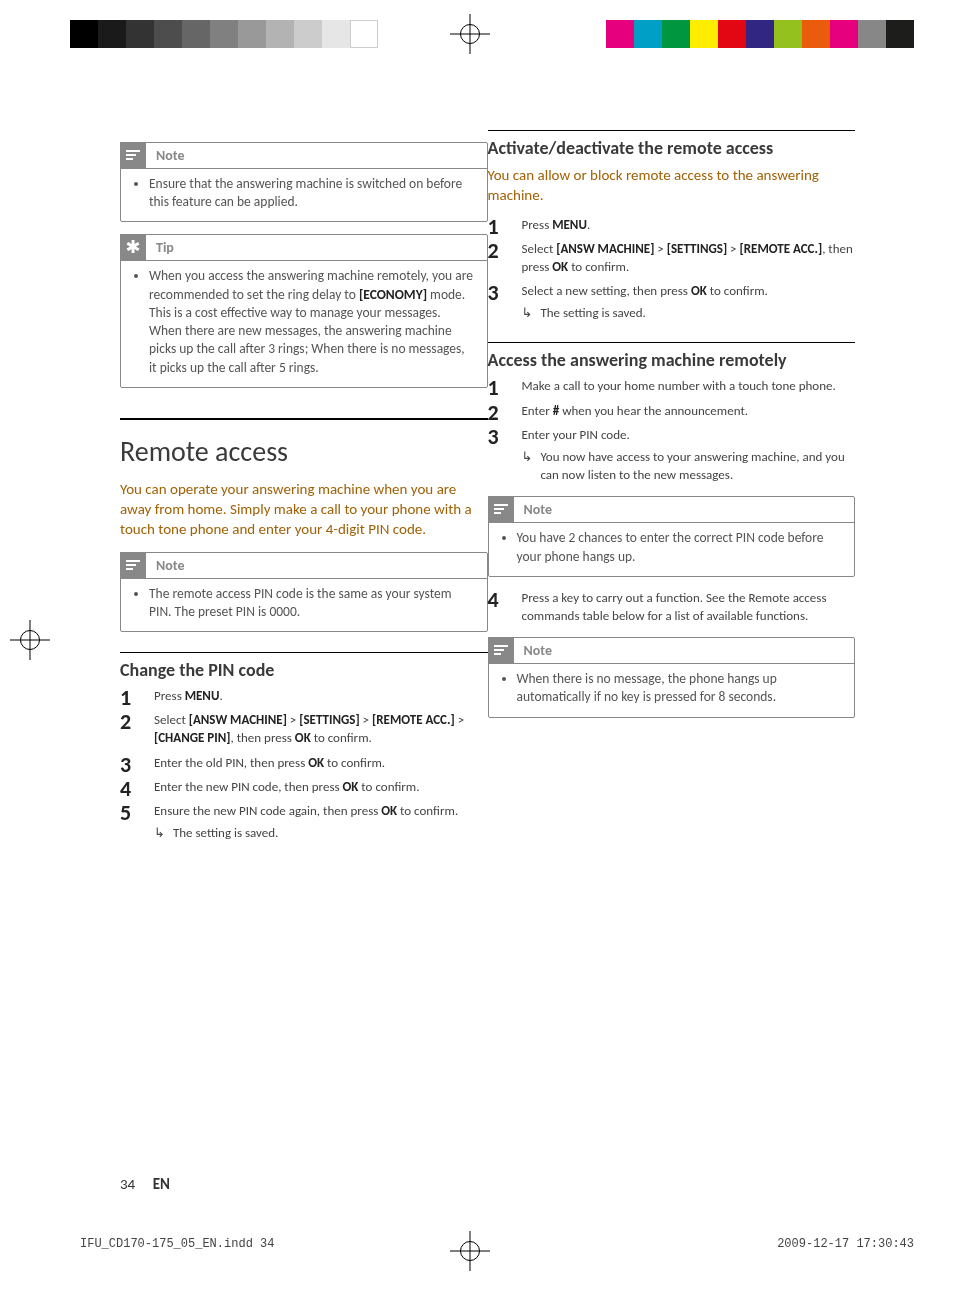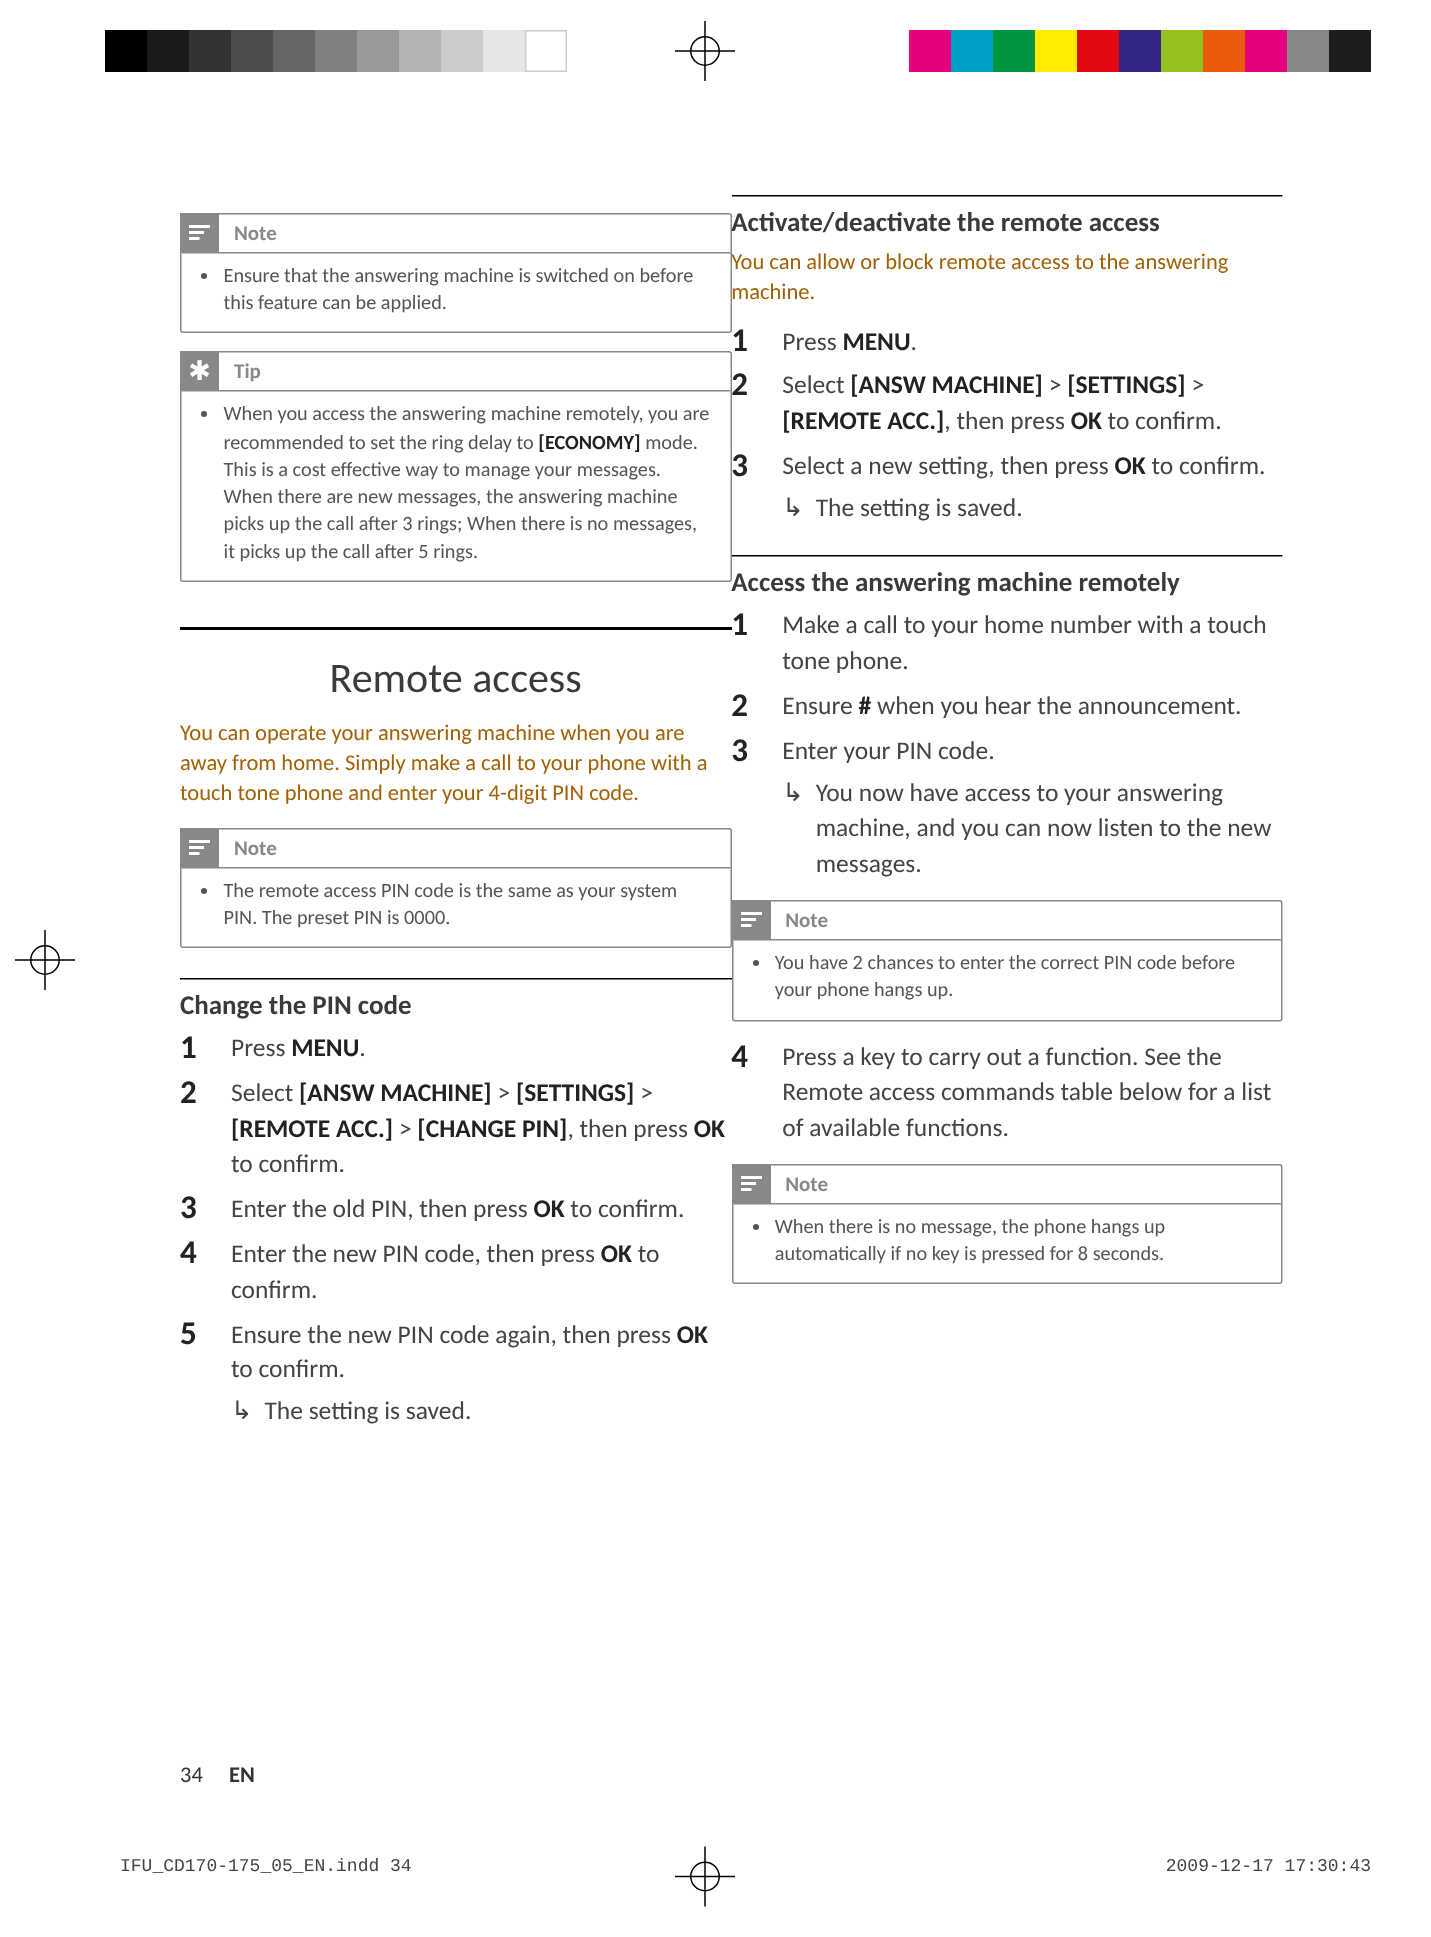--- a/index.html
+++ b/index.html
@@ -26,21 +26,20 @@
     left:120px; top:130px; width:735px;
     display:flex;
   }
   .col { flex:1; min-width:0; }
   h1.section {
     font-weight:400;
     font-size:28px;
     margin:30px 0 10px 0;
     border-top:2px solid #000;
     padding-top:14px;
-    text-align:center;
   }
   h2.sub {
     font-weight:600;
     font-size:18px;
     margin:20px 0 6px 0;
     border-top:1px solid #000;
     padding-top:6px;
   }
   p.body {
     font-size:15px;
@@ -70,21 +69,21 @@
   }
   .box-title { font-weight:600; color:#888; font-size:14px; }
   .box-body { padding:6px 12px 10px 12px; border-top:1px solid #888; margin-top:0;}
   .box ul { margin:0; padding-left:16px; }
   .box li { color:#555; line-height:1.35; }
   ol.steps { list-style:none; padding:0; margin:4px 0; counter-reset:step; }
   ol.steps > li {
     counter-increment:step;
     position:relative;
     padding-left:34px;
-    font-size:17px;
+    font-size:13px;
     line-height:1.4;
     margin-bottom:6px;
     color:#444;
   }
   ol.steps > li::before {
     content:counter(step);
     position:absolute;
     left:0; top:-4px;
     font-size:22px;
     font-weight:700;
@@ -239,21 +238,21 @@
         <div class="inner-result">
             <span class="arrow">↳</span>
             <span>The setting is saved.</span>
           </div>
       </li>
     </ol>
 
     <h2 class="sub">Access the answering machine remotely</h2>
     <ol class="steps">
       <li>Make a call to your home number with a touch tone phone.</li>
-      <li><span>Ensure </span><span class="b">#</span><span> when you hear the announcement.</span></li>
+      <li><span>Enter </span><span class="b">#</span><span> when you hear the announcement.</span></li>
       <li><span>Enter your PIN code.</span>
         <div class="inner-result">
             <span class="arrow">↳</span>
             <span>You now have access to your answering machine, and you can now listen to the new messages.</span>
           </div>
       </li>
     </ol>
 
     <div class="box">
       <div class="box-head">

